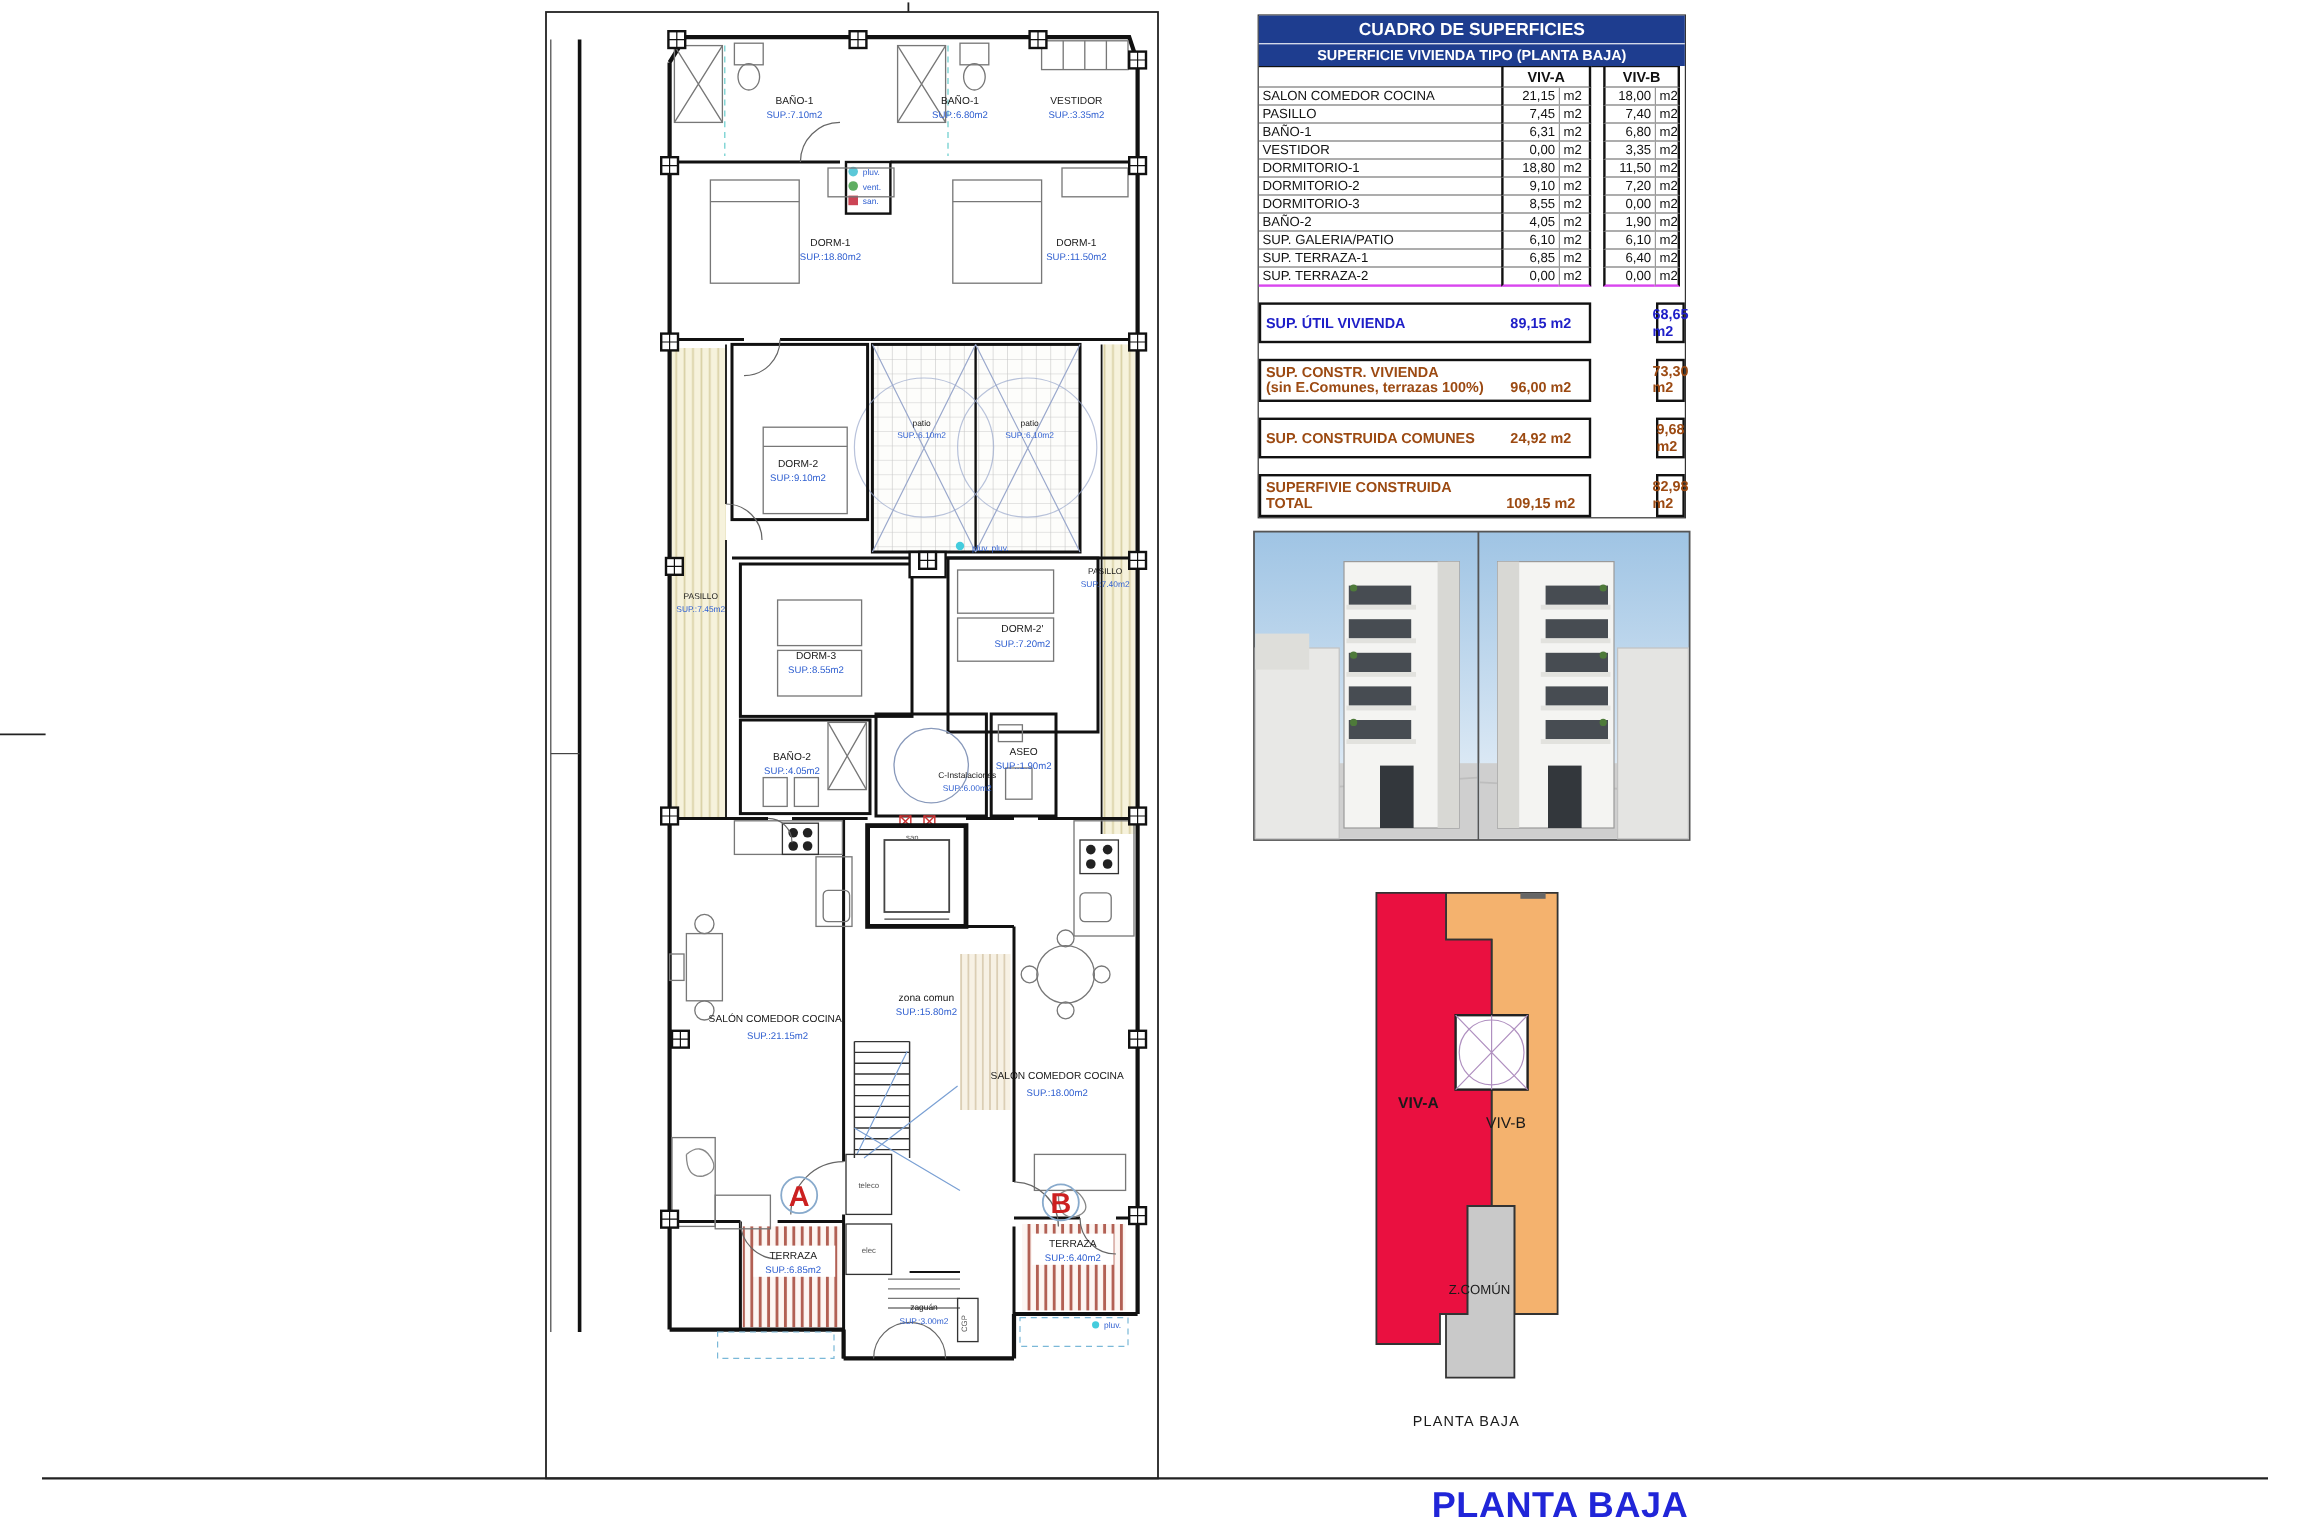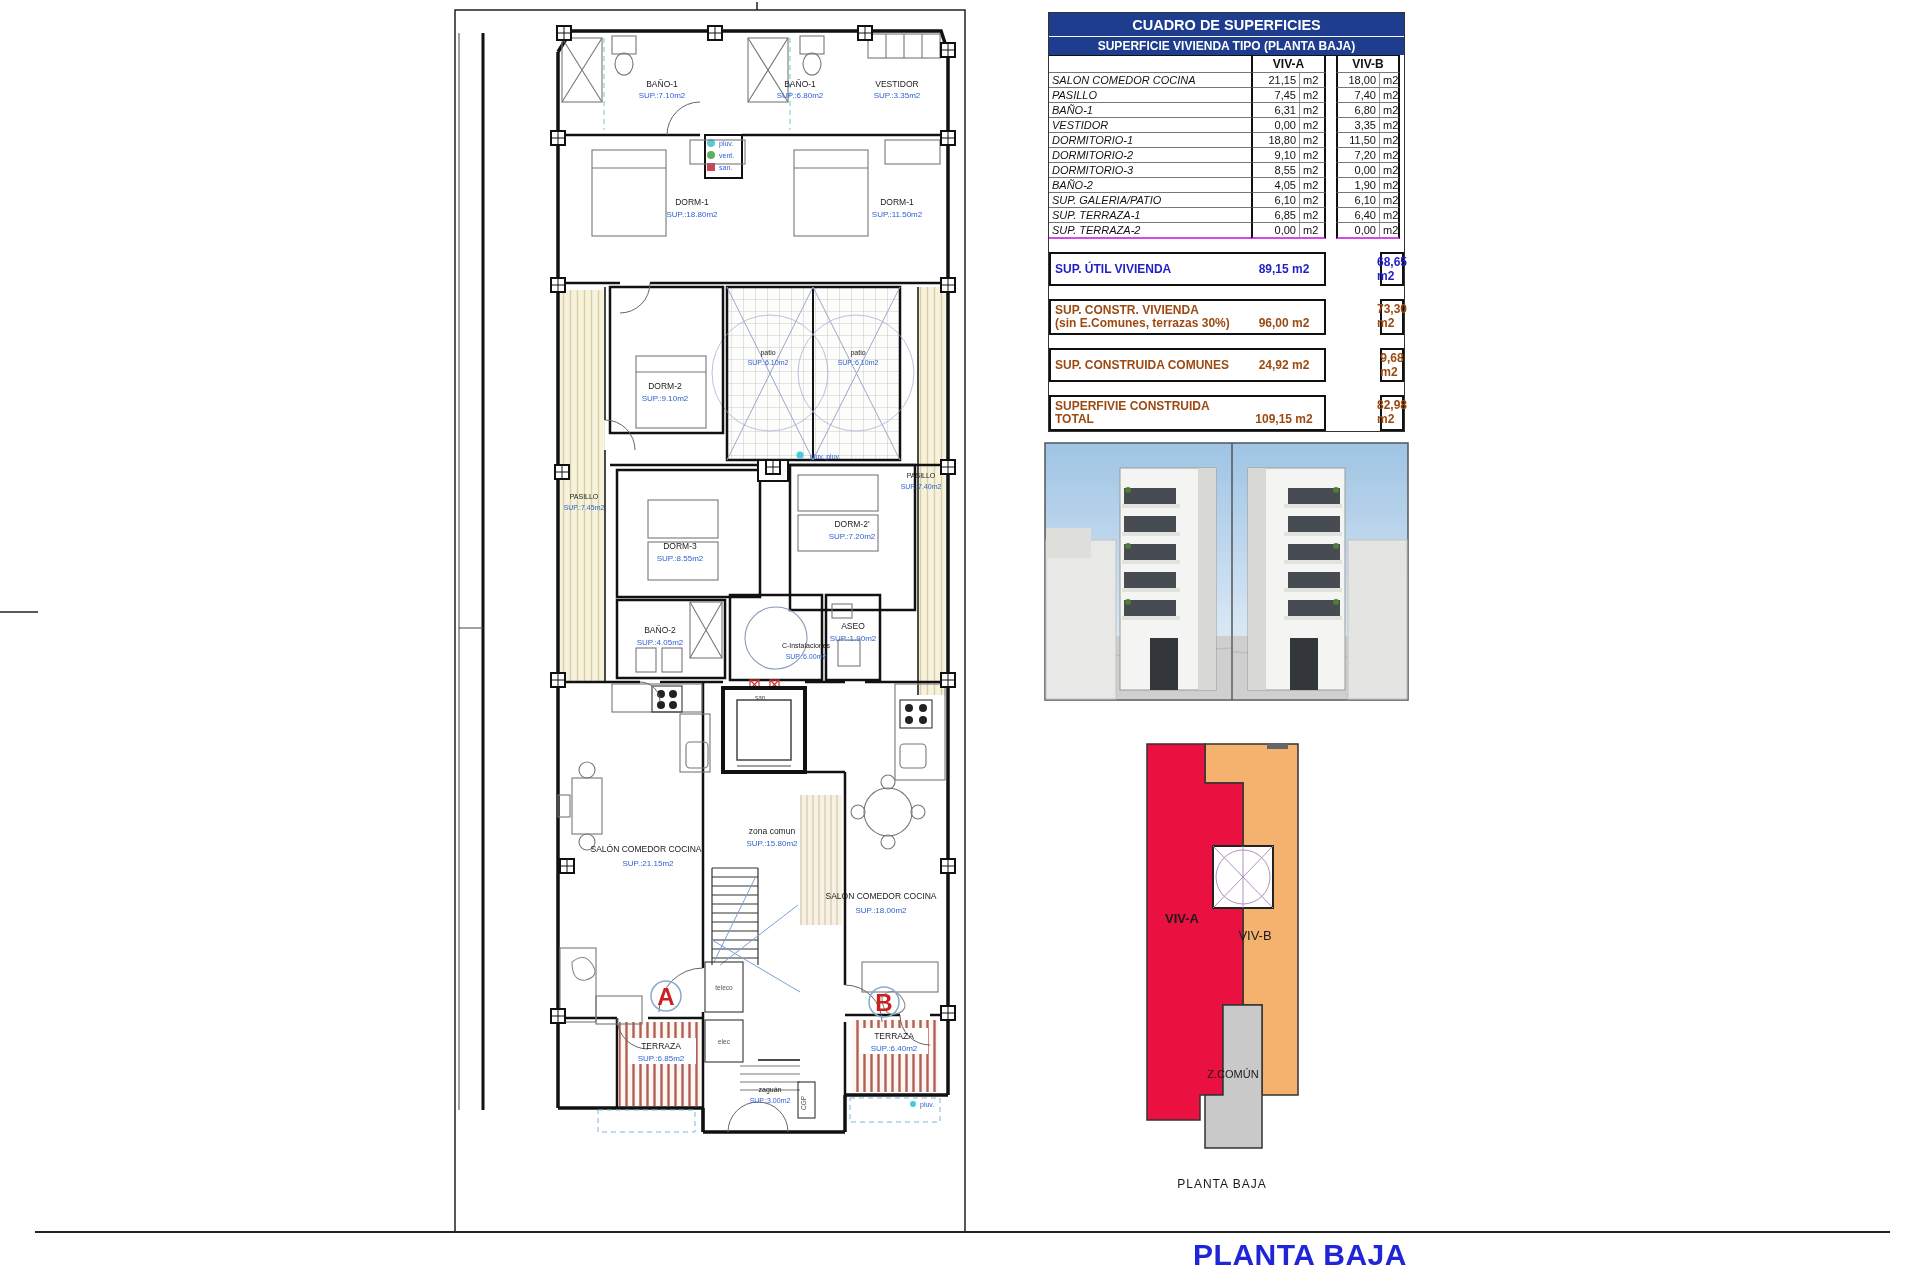--- a/index.html
+++ b/index.html
@@ -13,21 +13,21 @@
   .tinyg{font-size:6.5px;fill:#555;}
   .unitletter{font-size:24px;font-weight:bold;fill:#cc2020;}
   
   #surf-table{position:absolute;left:1048px;top:12px;width:355px;border:1.5px solid #333;
     font-size:11px;color:#111;background:#fff;}
   .trow{display:grid;grid-template-columns:202px 48px 27px 10px 43px 21px;align-items:stretch;}
   .thead1{background:#1e3d8f;color:#fff;font-weight:bold;font-size:14.5px;text-align:center;
     padding:4px 0 3px 0;border-bottom:1px solid #fff;}
   .thead2{background:#1e3d8f;color:#fff;font-weight:bold;font-size:12px;text-align:center;padding:2px 0;}
   .c{padding:1px 3px;border-bottom:1px solid #777;display:flex;align-items:center;}
-  .cname{border-right:0;font-style:italic;}
+  .cname{border-right:0;}
   .cnum{justify-content:flex-end;border-left:2px solid #111;}
   .cm2{border-left:1px solid #999;}
   .cmr{border-right:2px solid #111;}
   .cgap{border-bottom:0;}
   .colhdr{font-weight:bold;font-size:12px;justify-content:center;border-top:1px solid #111;}
   .span2{grid-column:span 2;}
   .heavyb{border-bottom:2px solid #d946ef;}
   .gaprow{height:13px;}
   .sumrow{display:grid;grid-template-columns:277px 10px 68px;margin:0 0 0 0;}
   .boxa{border:2px solid #111;display:flex;align-items:center;padding:1px 4px;}
@@ -517,21 +517,21 @@
     <div></div>
     <div class="boxb">68,65 m2</div>
   </div>
 
   <div class="gaprow"></div>
 
   <div class="sumrow brown">
     <div class="boxa" style="align-items:flex-end;padding-bottom:3px;">
       <span class="grow lbl2">
         <span>SUP. CONSTR. VIVIENDA</span><br>
-        <span>(sin E.Comunes, terrazas 30%)</span>
+        <span>(sin E.Comunes, terrazas 100%)</span>
       </span>
       <span class="valcell">96,00 m2</span>
     </div>
     <div></div>
     <div class="boxb" style="align-items:flex-end;padding-bottom:3px;">73,30 m2</div>
   </div>
 
   <div class="gaprow"></div>
 
   <div class="sumrow brown">

